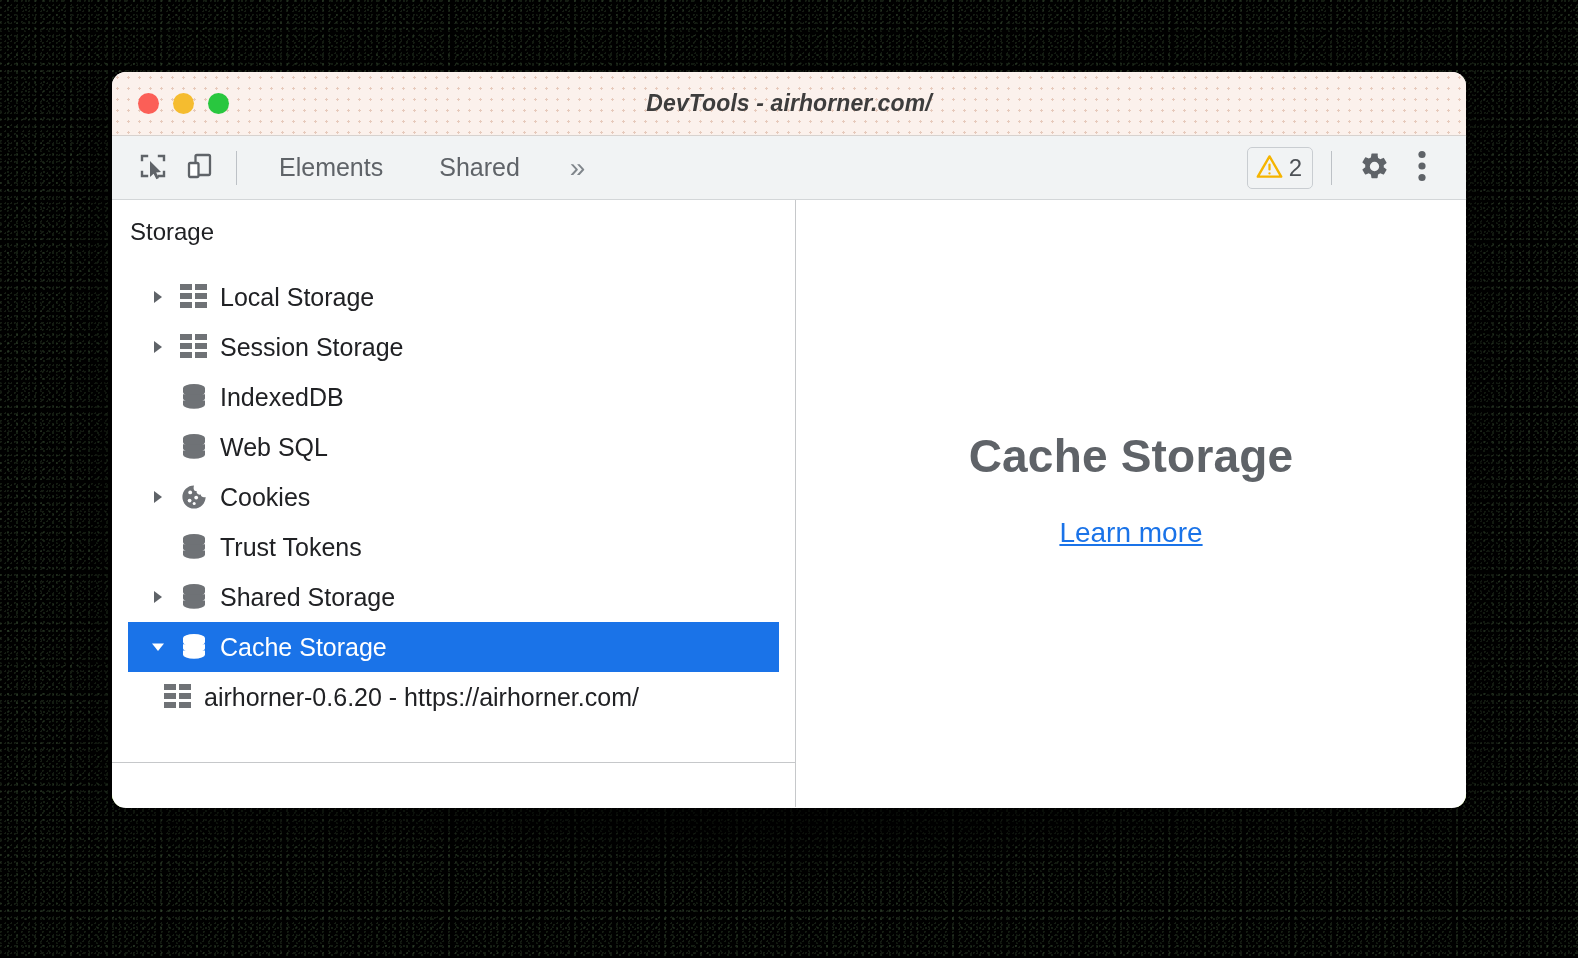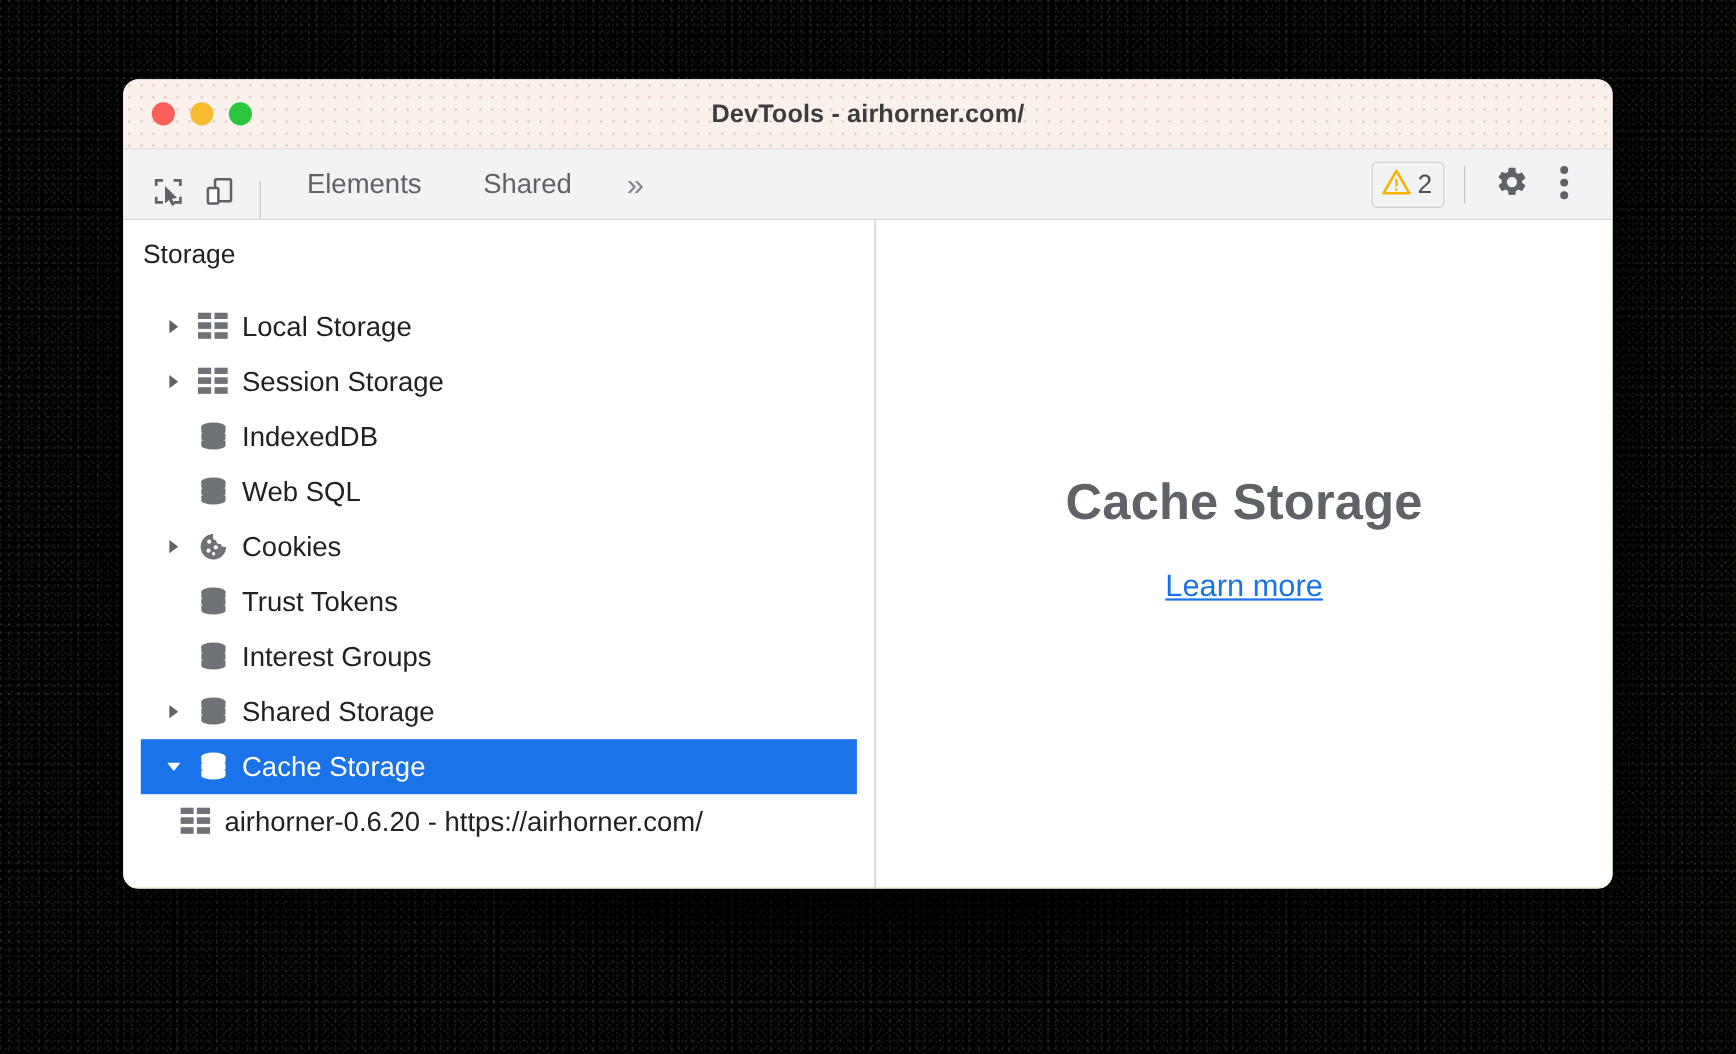--- a/index.html
+++ b/index.html
@@ -56,20 +56,21 @@
   #titlebar {
     position: relative;
     height: 63px;
     background-color: #fbf1ec;
     background-image:
       radial-gradient(circle, rgba(214,170,150,.55) 0 1px, transparent 1.3px);
     background-size: 11px 11px;
     border-bottom: 1px solid #d7d2cf;
     display: flex;
     align-items: center;
+    font-style: italic;
   }
   .traffic-lights {
     position: absolute;
     left: 26px;
     top: 0;
     height: 63px;
     display: flex;
     align-items: center;
     gap: 14px;
   }
@@ -90,21 +91,21 @@
     letter-spacing: .1px;
   }
 
   
   #toolbar {
     position: relative;
     height: 64px;
     background: #f1f3f4;
     border-bottom: 1px solid #d3d6d8;
     display: flex;
-    align-items: flex-end;
+    align-items: center;
     padding: 0 0 0 18px;
     box-sizing: border-box;
   }
   .tool-btn {
     width: 46px;
     height: 46px;
     display: flex;
     align-items: center;
     justify-content: center;
     border-radius: 4px;
@@ -177,21 +178,21 @@
     height: 48px;
     display: flex;
     align-items: center;
     justify-content: center;
   }
 
   
   #panel {
     display: flex;
     height: calc(736px - 63px - 1px - 64px - 1px);
-    background: #84cc16;
+    background: #bef264;
   }
   #sidebar {
     width: 684px;
     border-right: 1px solid #c6c8ca;
     box-sizing: border-box;
     position: relative;
     background: #ffffff;
     display: flex;
     flex-direction: column;
   }
@@ -440,32 +441,20 @@
             <svg width="28" height="28" viewBox="0 0 28 28">
               <ellipse cx="14" cy="5" rx="11" ry="4" fill="#6f7276"></ellipse>
               <path d="M3 5 v4.3 a11 4 0 0 0 22 0 V5 Z" fill="#6f7276"></path>
               <path d="M3 11.2 v4.3 a11 4 0 0 0 22 0 v-4.3 Z" fill="#6f7276"></path>
               <path d="M3 17.4 v4.3 a11 4 0 0 0 22 0 v-4.3 Z" fill="#6f7276"></path>
             </svg>
           </span>
           <span class="row-label">Trust Tokens</span>
         </li>
 
-        <li class="tree-row">
-          <span class="twisty"></span>
-          <span class="row-icon">
-            <svg width="28" height="28" viewBox="0 0 28 28">
-              <ellipse cx="14" cy="5" rx="11" ry="4" fill="#6f7276"></ellipse>
-              <path d="M3 5 v4.3 a11 4 0 0 0 22 0 V5 Z" fill="#6f7276"></path>
-              <path d="M3 11.2 v4.3 a11 4 0 0 0 22 0 v-4.3 Z" fill="#6f7276"></path>
-              <path d="M3 17.4 v4.3 a11 4 0 0 0 22 0 v-4.3 Z" fill="#6f7276"></path>
-            </svg>
-          </span>
-          <span class="row-label">Interest Groups</span>
-        </li>
 
         <li class="tree-row">
           <span class="twisty">
             <svg width="16" height="16" viewBox="0 0 16 16">
                 <path d="M4 2 L12 8 L4 14 Z" fill="#5f6368"></path>
               </svg>
           </span>
           <span class="row-icon">
             <svg width="28" height="28" viewBox="0 0 28 28">
               <ellipse cx="14" cy="5" rx="11" ry="4" fill="#6f7276"></ellipse>

